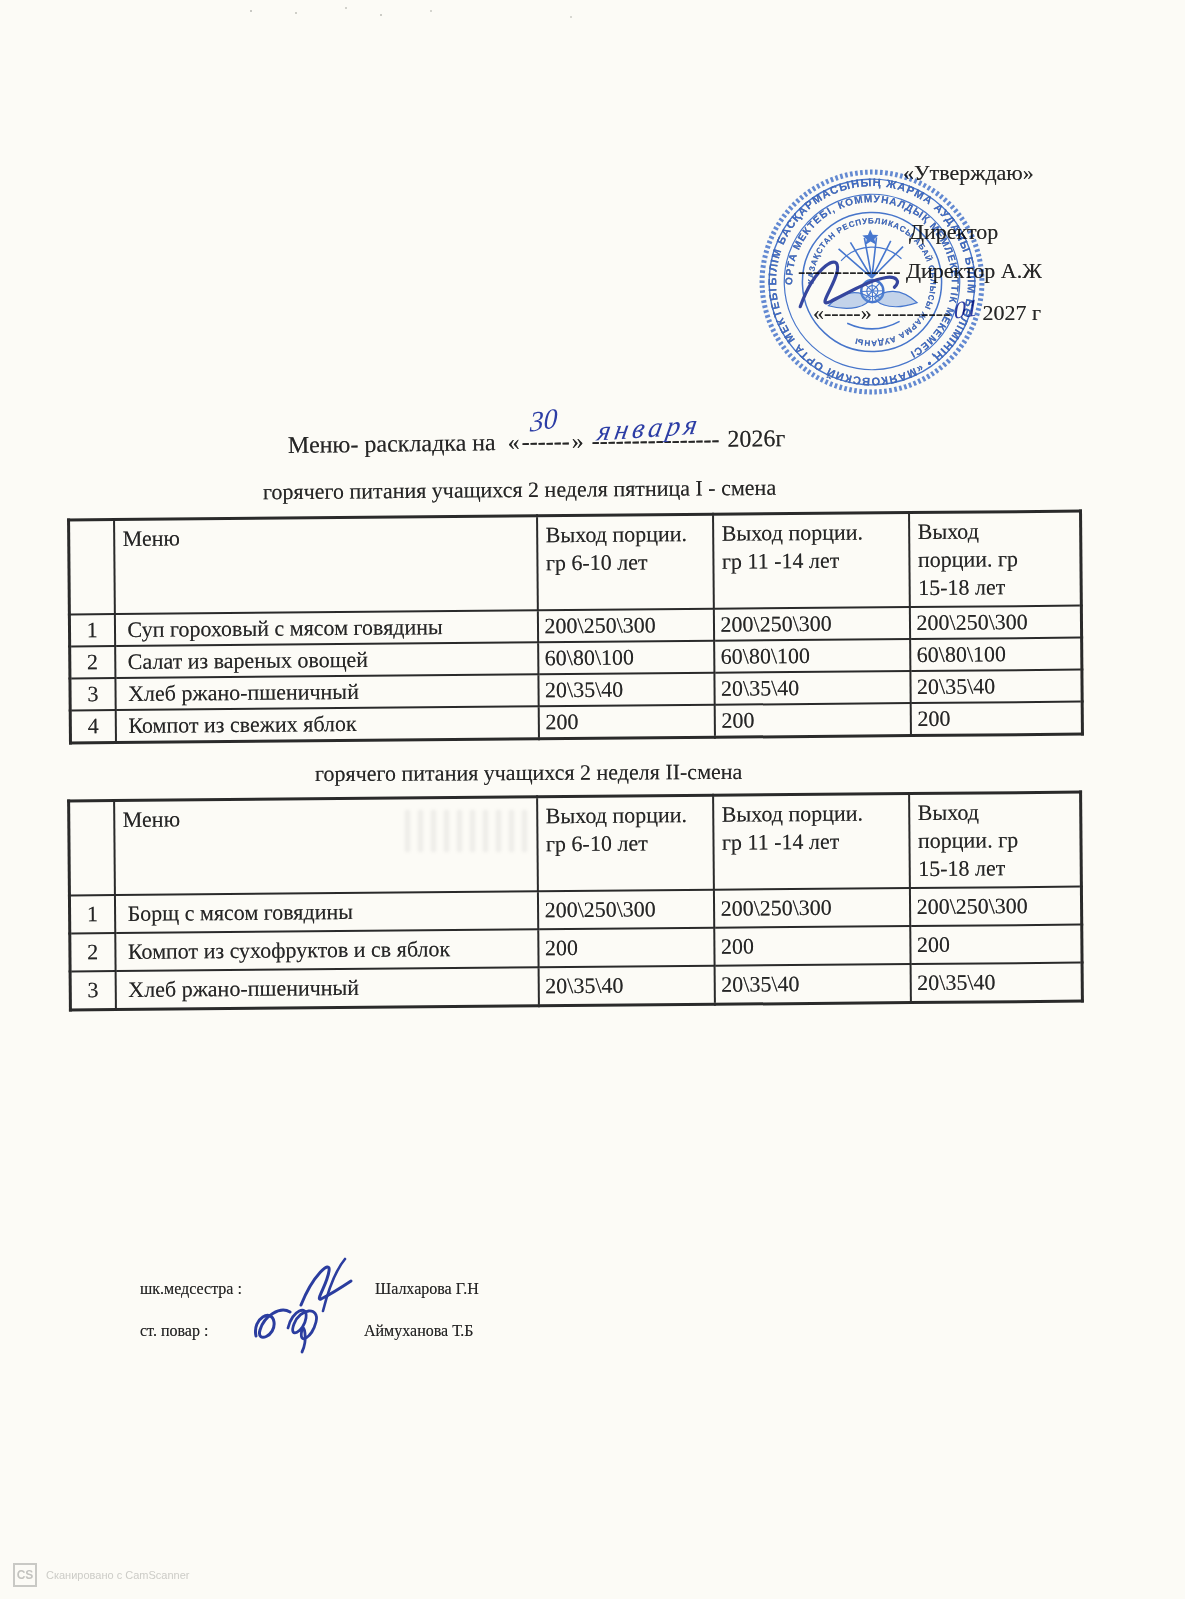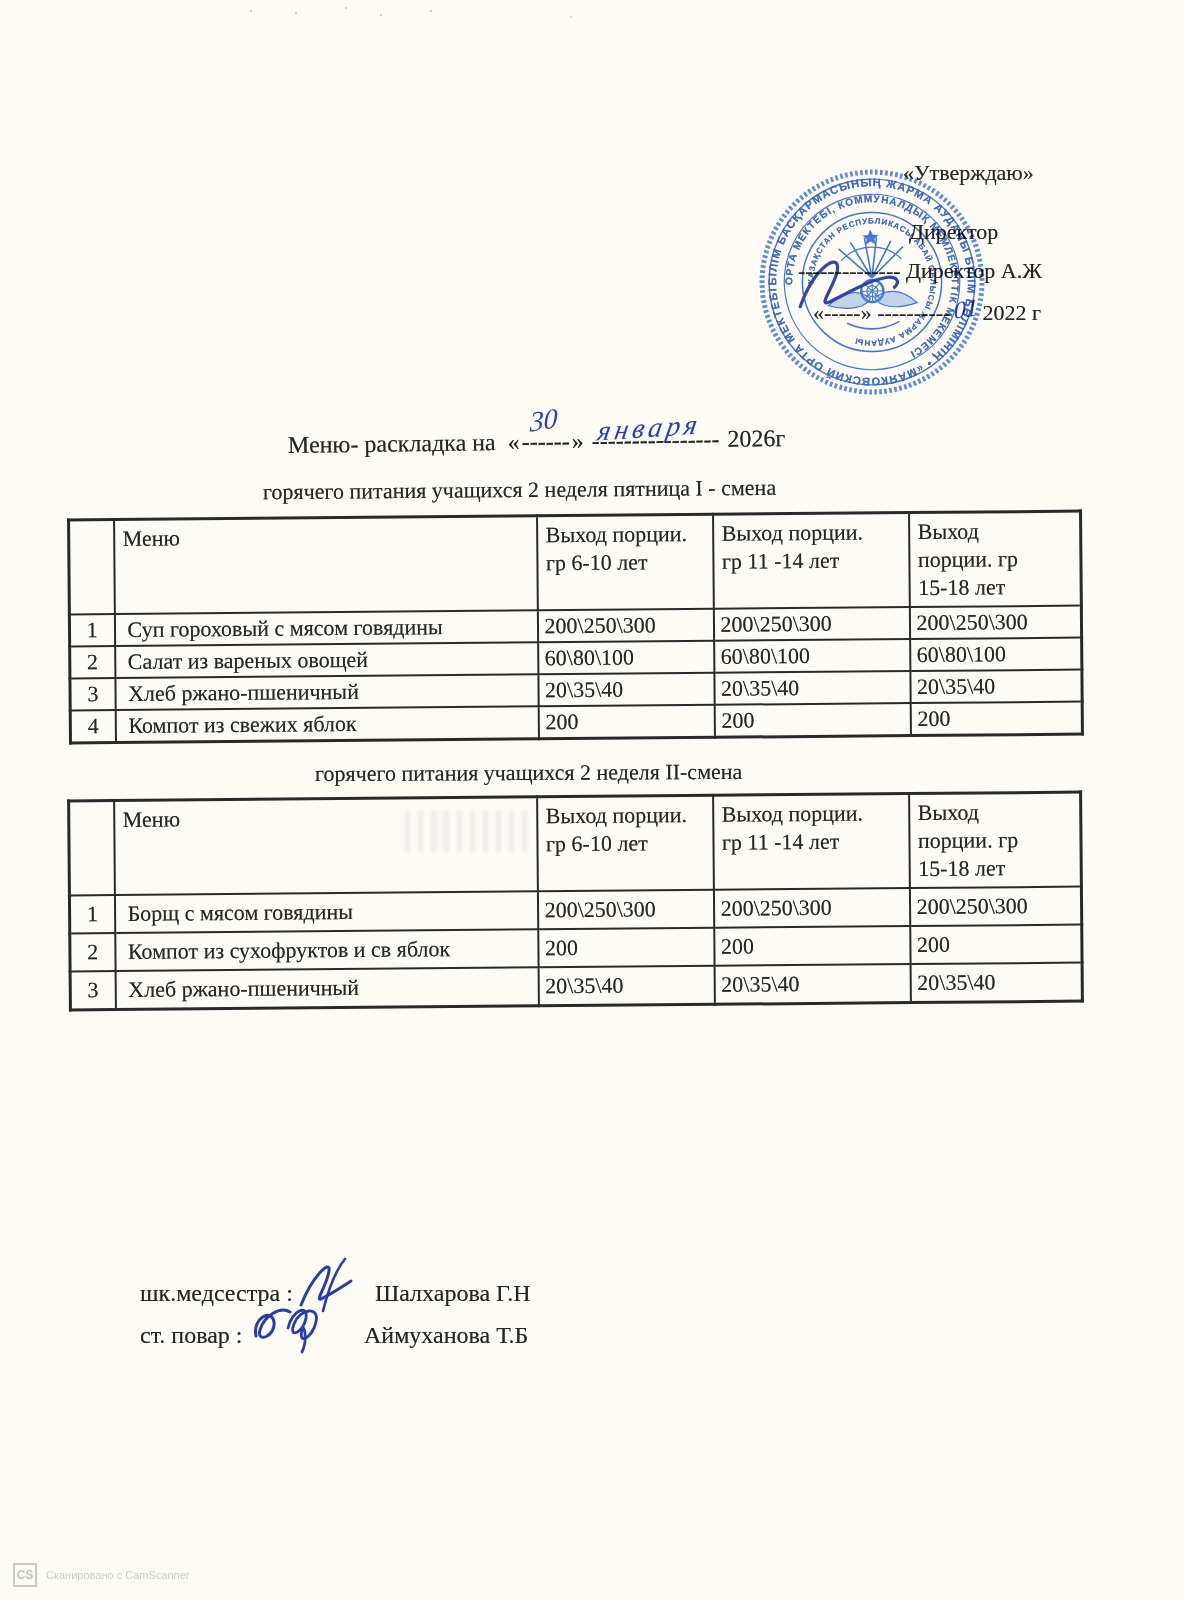--- a/index.html
+++ b/index.html
@@ -40,21 +40,21 @@
   .t1{top:514px;} .t2{top:795px;}
   .menu-table th{vertical-align:top;padding:4px 8px;font-size:22px;line-height:28px;text-align:left;}
   .th-menu{text-align:center;}
   .prewrap{white-space:pre-line;}
   .t1 thead tr{height:84px;} .t2 thead tr{height:88px;}
   .t1 tbody tr{height:32px;} .t2 tbody tr{height:38px;}
   .menu-table td{font-size:22px;line-height:26px;padding:1px 6px;vertical-align:middle;}
   td.num{text-align:center;padding:1px 0;}
   td.dish{padding-left:12px;}
   
-  .sig-role,.sig-name{position:absolute;font-size:24px;white-space:nowrap;}
+  .sig-role,.sig-name{position:absolute;font-size:16px;white-space:nowrap;}
   .sr1{left:140px;top:1280px;} .sn1{left:363px;top:1280px;margin-left:12px;}
   .sr2{left:140px;top:1322px;text-align:center;} .sn2{left:364px;top:1322px;}
   .sig-svg{position:absolute;}
   .sig1{left:293px;top:1255px;}
   .sig2{left:248px;top:1300px;}
   
   .wm-logo{position:absolute;left:13px;top:1563px;width:20px;height:20px;border:2px solid #c9c9c5;border-radius:0;
     color:#c3c3bf;font-family:"Liberation Sans",sans-serif;font-weight:bold;font-size:12px;line-height:20px;
     text-align:center;text-shadow:none;}
   .wm-text{position:absolute;left:46px;top:1569px;font-family:"Liberation Sans",sans-serif;font-size:11px;color:#cccCC7;text-shadow:none;}
@@ -62,21 +62,21 @@
 </head>
 <body>
 
 <div class="page">
 
   <div class="specks"></div>
 
   <div class="appr a1">«Утверждаю»</div>
   <div class="appr a2">Директор</div>
   <div class="appr a3"><span>--------------</span> <span>Директор А.Ж</span></div>
-  <div class="appr a4"><span>«-----»</span> <span>----------</span><span class="hw hw-01">01</span><span>2022 г</span></div>
+  <div class="appr a4"><span>«-----»</span> <span>----------</span><span class="hw hw-01">01</span><span>2027 г</span></div>
 
   <svg class="stamp" viewBox="0 0 236 236">
     <defs>
       <path id="arc-outer" d="M118,118 m-95,0 a95,95 0 1,1 190,0 a95,95 0 1,1 -190,0"></path>
       <path id="arc-middle" d="M118,118 m-79,0 a79,79 0 1,1 158,0 a79,79 0 1,1 -158,0"></path>
       <path id="arc-inner" d="M118,118 m-58,0 a58,58 0 1,1 116,0 a58,58 0 1,1 -116,0"></path>
     </defs>
     <g stroke="#3e70d0" fill="none">
       <circle cx="118" cy="118" r="109" stroke-width="5" stroke-dasharray="2.6 2.4" opacity=".85"></circle>
       <circle cx="118" cy="118" r="102" stroke-width="1.4"></circle>

